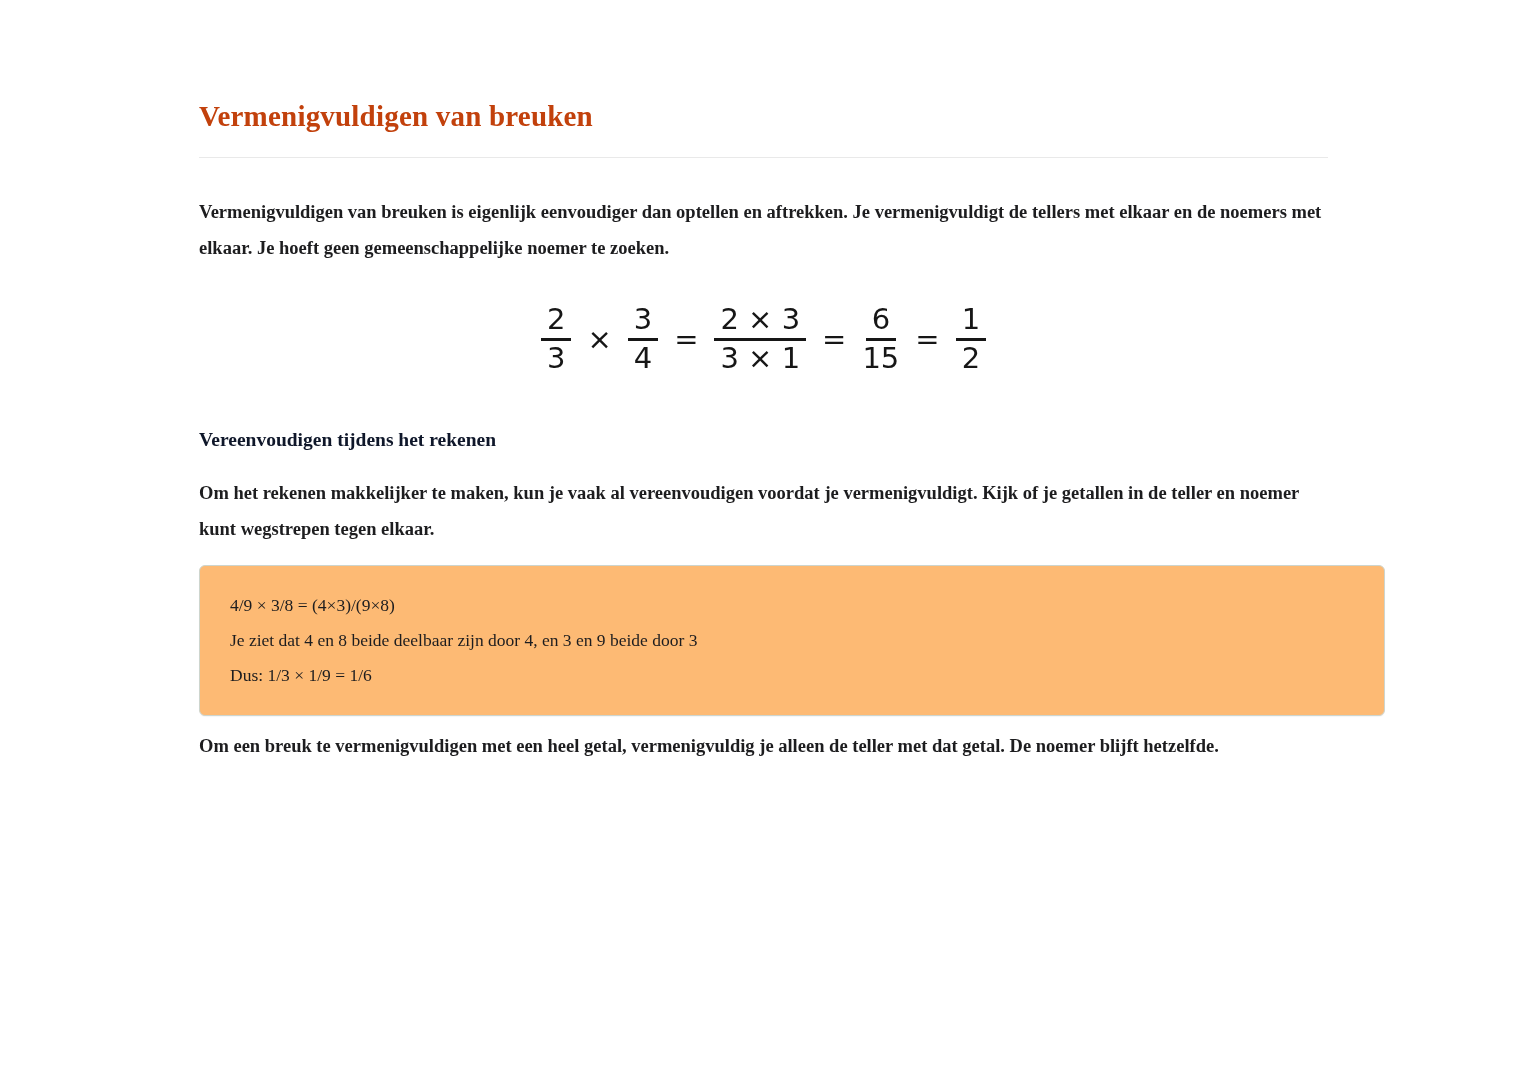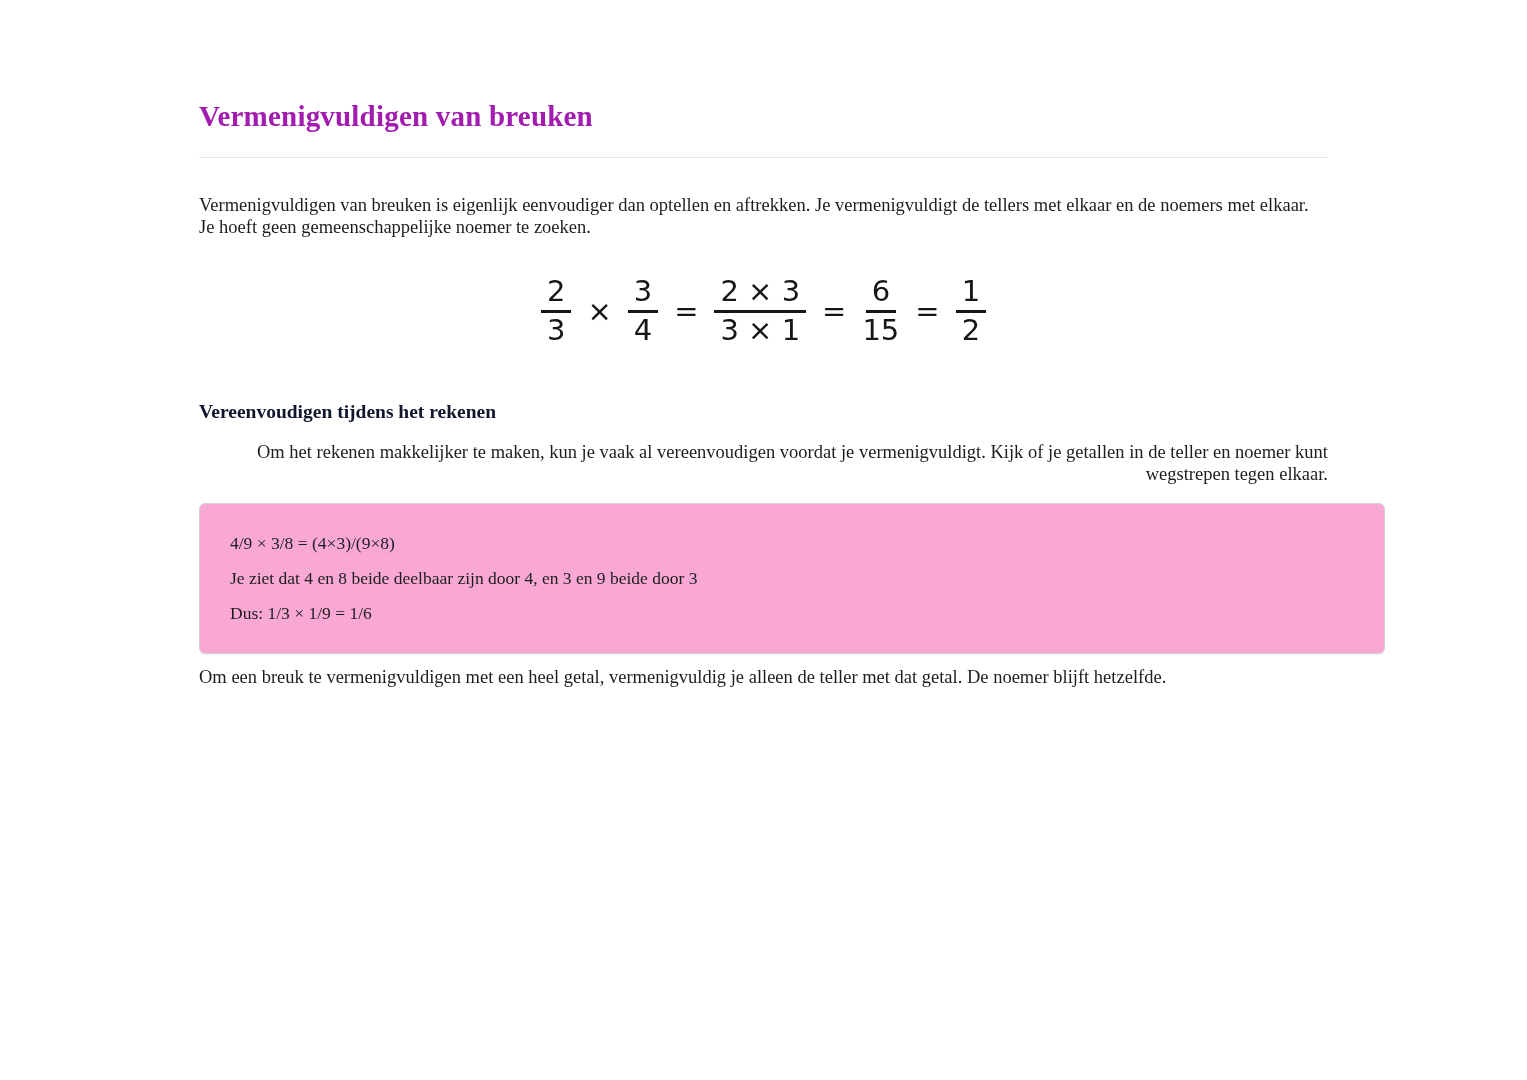--- a/index.html
+++ b/index.html
@@ -17,34 +17,35 @@
   }
   .content {
     margin-left: 199px;
     width: 1186px;
     padding-top: 100px;
   }
   h1.page-title {
     margin: 0 0 24px 0;
     font-size: 29px;
     font-weight: 700;
-    color: #a21caf;
+    color: #c2410c;
     letter-spacing: 0.2px;
   }
   .divider {
     width: 1129px;
     border: none;
     border-top: 1px solid #e9e9e9;
     margin: 0 0 36px 0;
   }
   p.body-text {
     width: 1129px;
     margin: 0;
     font-size: 18.5px;
-    line-height: 22px;
+    line-height: 36px;
+    font-weight: bold;
   }
   
   .formula-wrap {
     width: 1129px;
     display: flex;
     justify-content: center;
     margin: 38px 0 0 0;
   }
   .formula {
     display: flex;
@@ -70,28 +71,27 @@
   }
   .op { padding: 0 3px; }
   
   h2.section-heading {
     margin: 54px 0 0 0;
     font-size: 19.5px;
     font-weight: 700;
     color: #0f172a;
   }
   p.section-body {
-    margin: 18px 0 0 0;
-    text-align: right;
+    margin: 24px 0 0 0;
   }
   
   .example-box {
     margin-top: 18px;
     width: 1186px;
-    background: #f9a8d4;
+    background: #fdba74;
     border: 1px solid #cdd5ce;
     border-radius: 6px;
     padding: 22px 30px;
     box-shadow: 0 1px 1px rgba(0,0,0,0.04);
   }
   .example-box p {
     margin: 0;
     font-size: 17.5px;
     line-height: 35px;
   }

